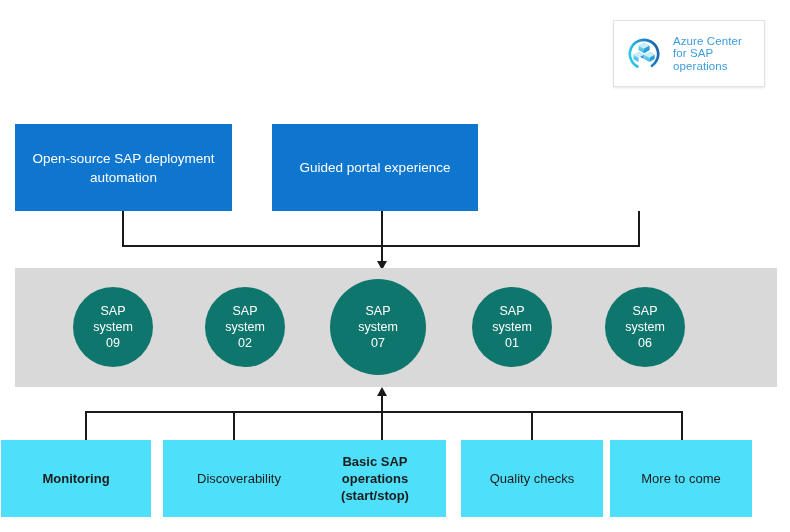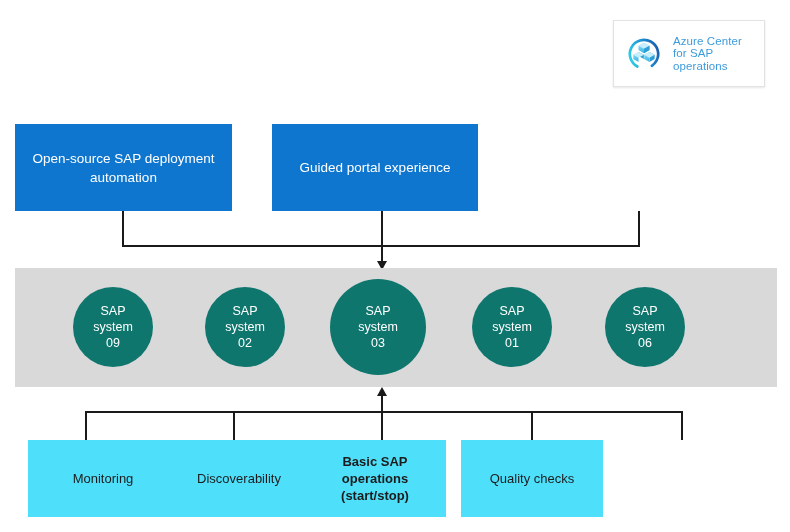--- a/index.html
+++ b/index.html
@@ -116,21 +116,21 @@
     color: #1c1c1c;
     display: flex;
     align-items: center;
     justify-content: center;
     text-align: center;
     font-size: 13px;
     line-height: 17px;
     padding: 0 8px;
     box-sizing: border-box;
   }
-  .bot-box.c0 { left: 28px;  width: 150px; }
+  .bot-box.c0 { left: 1px;  width: 150px; font-weight: bold; }
   .bot-box.c1 { left: 163px; width: 152px; }
   .bot-box.c2 { left: 304px; width: 142px; font-weight: bold; }
   .bot-box.c3 { left: 461px; width: 142px; }
   .bot-box.c4 { left: 610px; width: 142px; }
 </style>
 </head>
 <body>
 
 <div id="canvas">
 
@@ -188,21 +188,21 @@
       <span>09</span>
     </div>
     <div class="circle" style="left:190px; top:19px; width:80px; height:80px;">
       <span>SAP</span>
       <span>system</span>
       <span>02</span>
     </div>
     <div class="circle" style="left:315px; top:11px; width:96px; height:96px;">
       <span>SAP</span>
       <span>system</span>
-      <span>03</span>
+      <span>07</span>
     </div>
     <div class="circle" style="left:457px; top:19px; width:80px; height:80px;">
       <span>SAP</span>
       <span>system</span>
       <span>01</span>
     </div>
     <div class="circle" style="left:590px; top:19px; width:80px; height:80px;">
       <span>SAP</span>
       <span>system</span>
       <span>06</span>
@@ -223,14 +223,17 @@
   </div>
   <div class="bot-box c1">
     <span>Discoverability</span>
   </div>
   <div class="bot-box c2">
     <span>Basic SAP operations (start/stop)</span>
   </div>
   <div class="bot-box c3">
     <span>Quality checks</span>
   </div>
+  <div class="bot-box c4">
+    <span>More to come</span>
+  </div>
 
 </div>
 
 </body></html>

